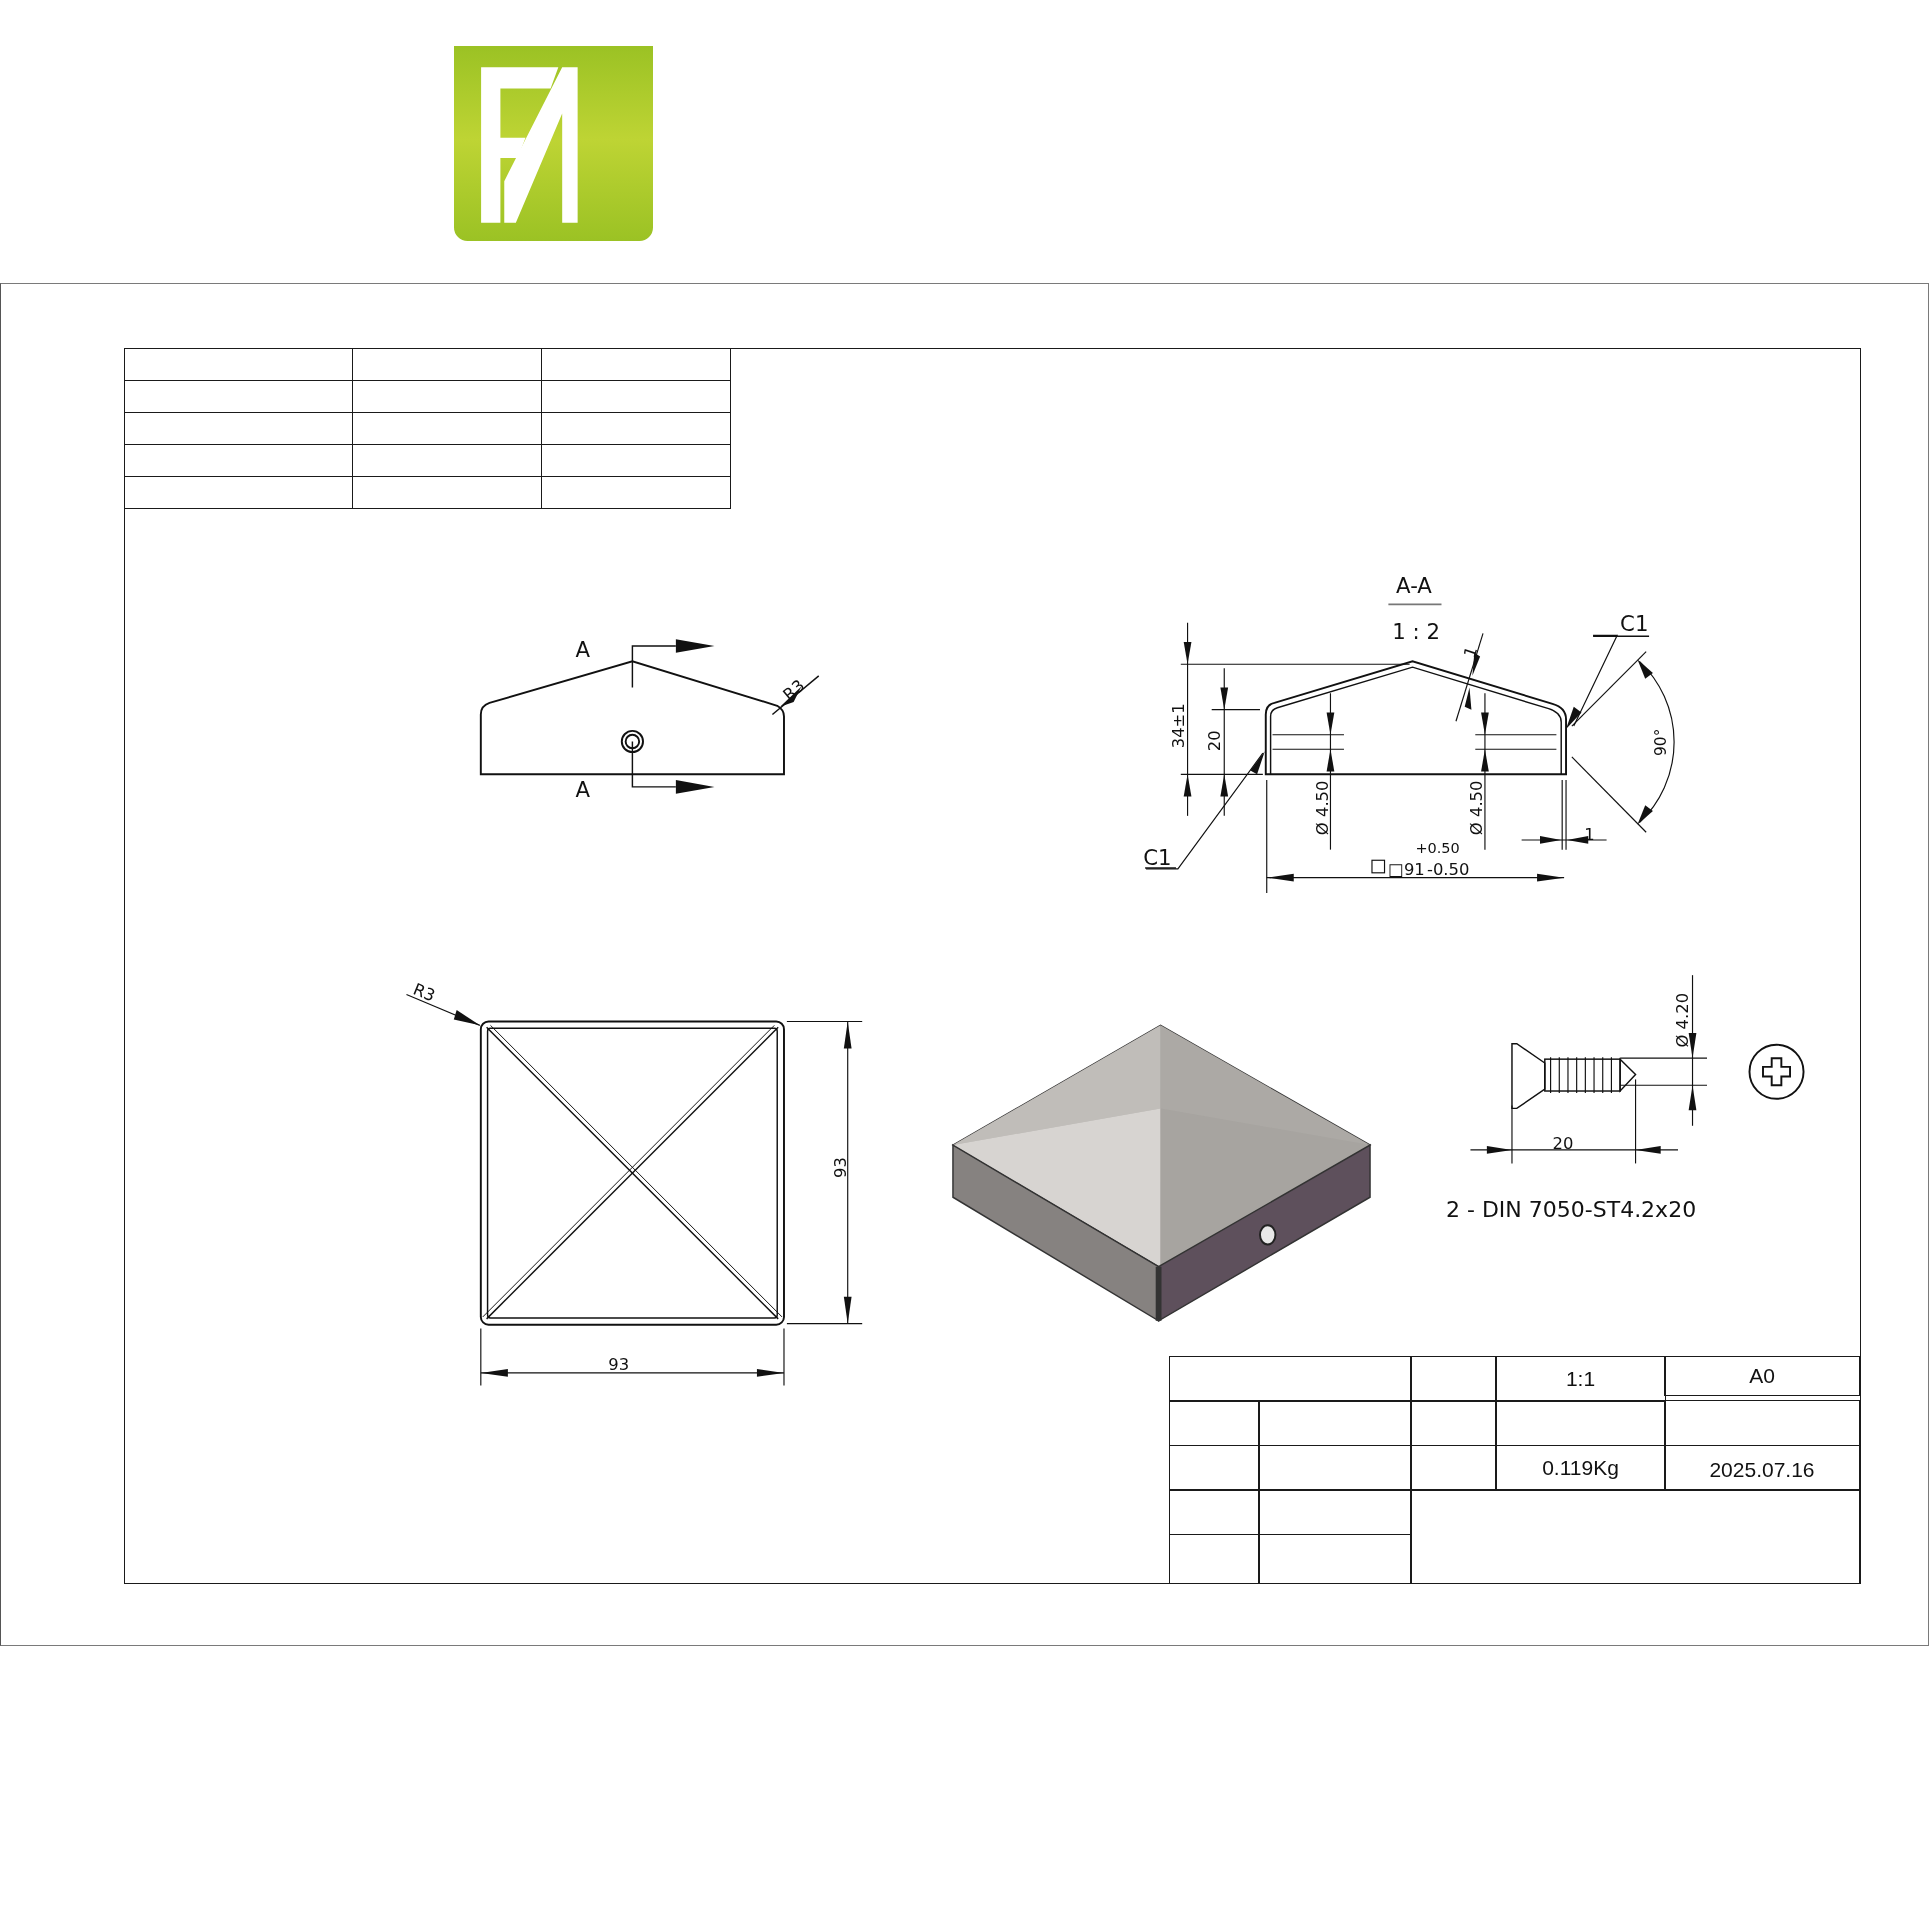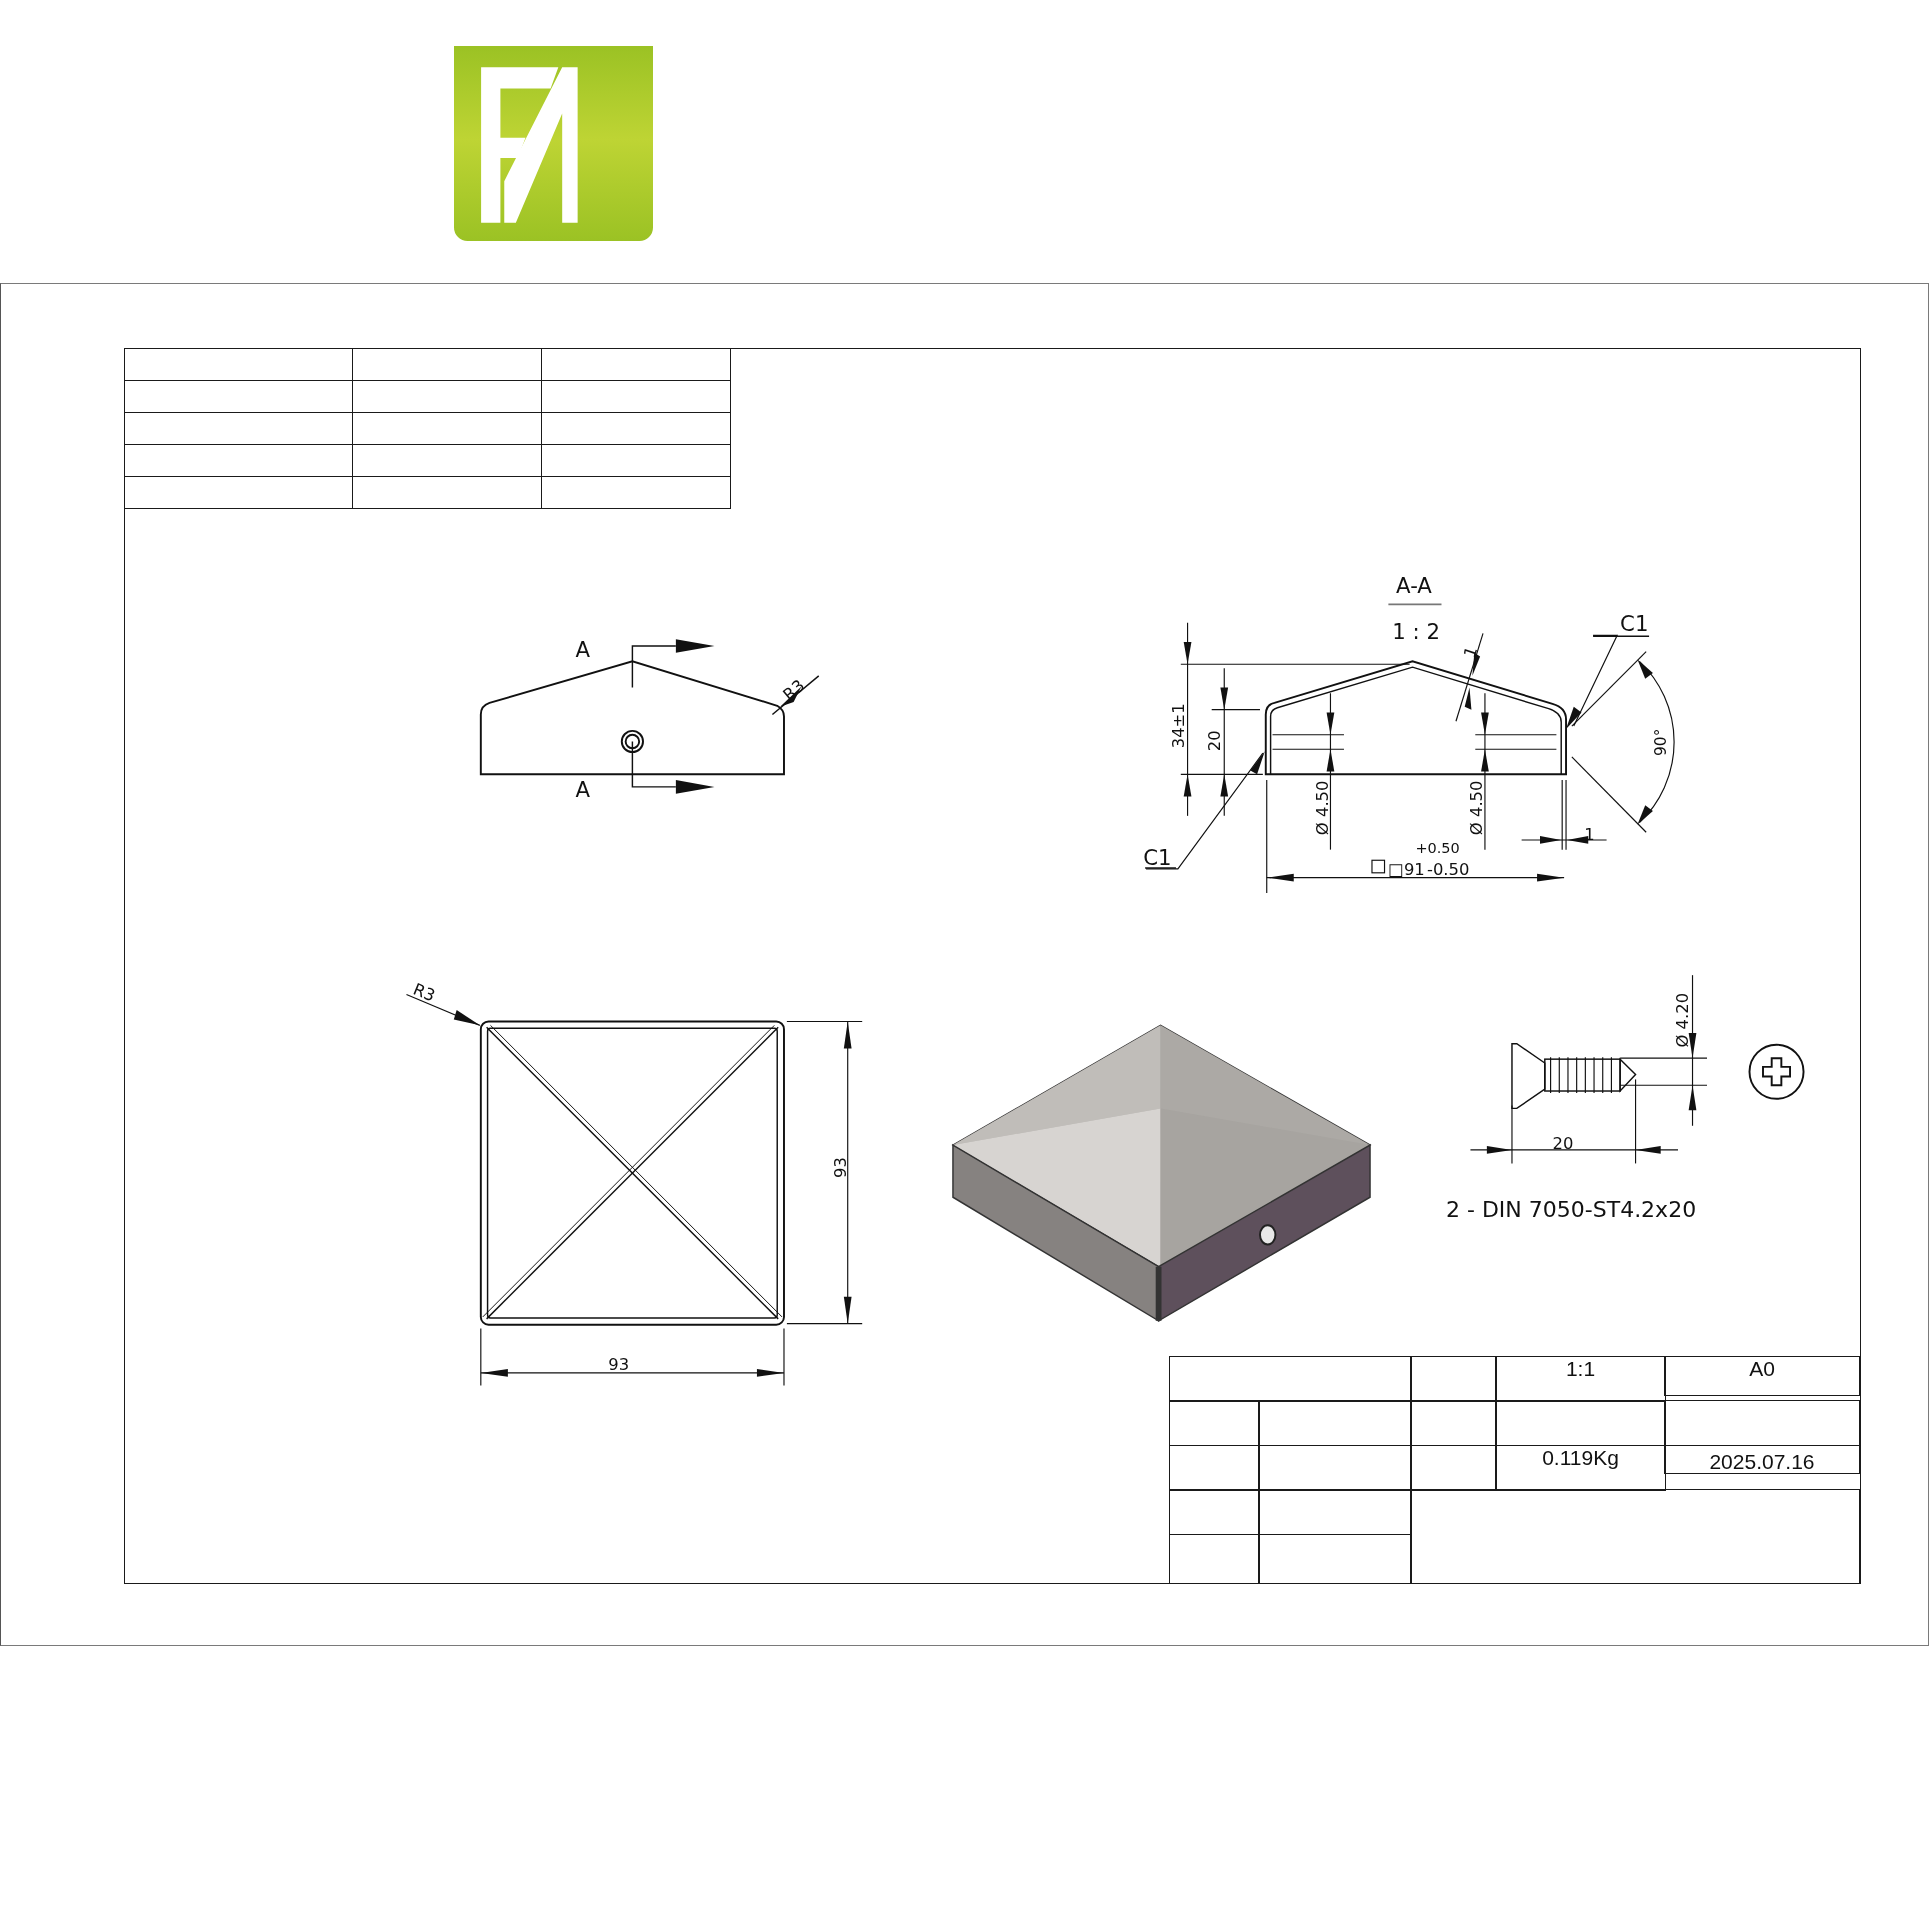--- a/index.html
+++ b/index.html
@@ -8,21 +8,21 @@
   .logo-wrap { position: absolute; left: 454px; top: 46px; width: 1004px; height: 198px; }
   .logo-mark { position: absolute; left: 0; top: 0; width: 199px; height: 195px; border-radius: 0 0 13.5px 13.5px;
     background: linear-gradient(180deg, #9bc224 0%, #bed434 48%, #9bc224 100%); }
   .logo-text { position: absolute; left: 256px; top: 19.3px; font-family: "DejaVu Sans", sans-serif; font-weight: 300;
     font-size: 162px; letter-spacing: 25px; color: #595861; line-height: 174px; }
   .sheet-outer { position: absolute; left: 0; top: 283px; width: 1929px; height: 1363px; border: 1.9px solid #7a7a7a; box-sizing: border-box; border-left: 1.9px solid #555; }
   .sheet-inner { position: absolute; left: 124px; top: 348px; width: 1737px; height: 1236px; border: 1.9px solid #1a1a1a; box-sizing: border-box; }
   table.rev { position: absolute; left: 124px; top: 348px; border-collapse: collapse; }
   table.rev td { border: 1.9px solid #1a1a1a; height: 31px; padding: 0; }
   .tb { position: absolute; left: 1169px; top: 1356px; width: 691px; height: 228px; }
-  .tb-cell { position: absolute; border: 1.9px solid #1a1a1a; box-sizing: border-box; display: flex; align-items: flex-start; justify-content: center;
+  .tb-cell { position: absolute; border: 1.9px solid #1a1a1a; box-sizing: border-box; display: flex; align-items: center; justify-content: center;
     font-family: "Liberation Sans", sans-serif; font-size: 21px; color: #111; }
   svg text { font-family: "DejaVu Sans", sans-serif; fill: #111; }
   .label-screw { position: absolute; left: 1446px; top: 1197px; font-family: "DejaVu Sans", sans-serif; font-size: 22px; color: #111; }
 </style>
 </head>
 <body>
 
 <div class="logo-wrap">
   <div class="logo-mark">
     <svg width="199" height="195" viewBox="0 0 206 202">
@@ -257,21 +257,21 @@
   <div class="tb-cell" style="left:241px;top:44px;width:87px;height:46px"></div>
   <div class="tb-cell" style="left:326px;top:44px;width:171px;height:46px"></div>
   <div class="tb-cell" style="left:495px;top:44px;width:196px;height:46px"></div>
 
   <div class="tb-cell" style="left:0;top:89px;width:91px;height:46px"></div>
   <div class="tb-cell" style="left:89px;top:89px;width:154px;height:46px"></div>
   <div class="tb-cell" style="left:241px;top:89px;width:87px;height:46px"></div>
   <div class="tb-cell" style="left:326px;top:89px;width:171px;height:46px">
       <span>0.119Kg</span>
     </div>
-  <div class="tb-cell" style="left:495px;top:89px;width:196px;height:29px;padding-top:4px">
+  <div class="tb-cell" style="left:495px;top:89px;width:196px;height:46px;padding-top:4px">
       <span>2025.07.16</span>
     </div>
 
   <div class="tb-cell" style="left:0;top:133px;width:91px;height:46px"></div>
   <div class="tb-cell" style="left:89px;top:133px;width:154px;height:46px"></div>
   <div class="tb-cell" style="left:241px;top:133px;width:450px;height:95px"></div>
 
   <div class="tb-cell" style="left:0;top:178px;width:91px;height:50px"></div>
   <div class="tb-cell" style="left:89px;top:178px;width:154px;height:50px"></div>
 </div>

